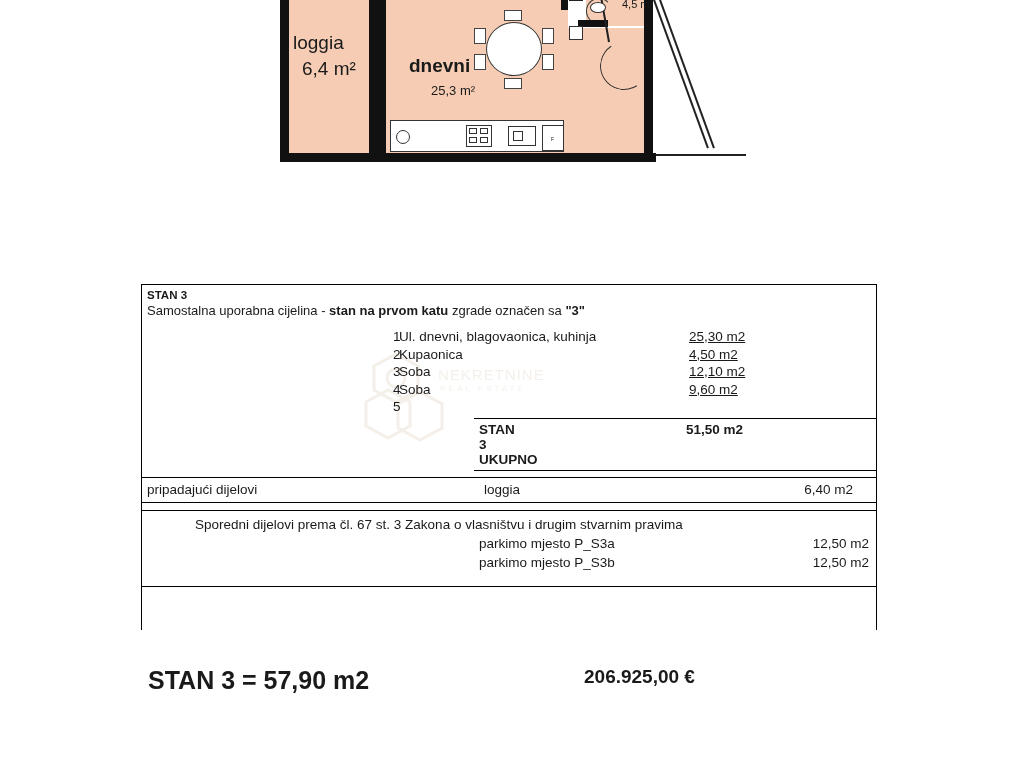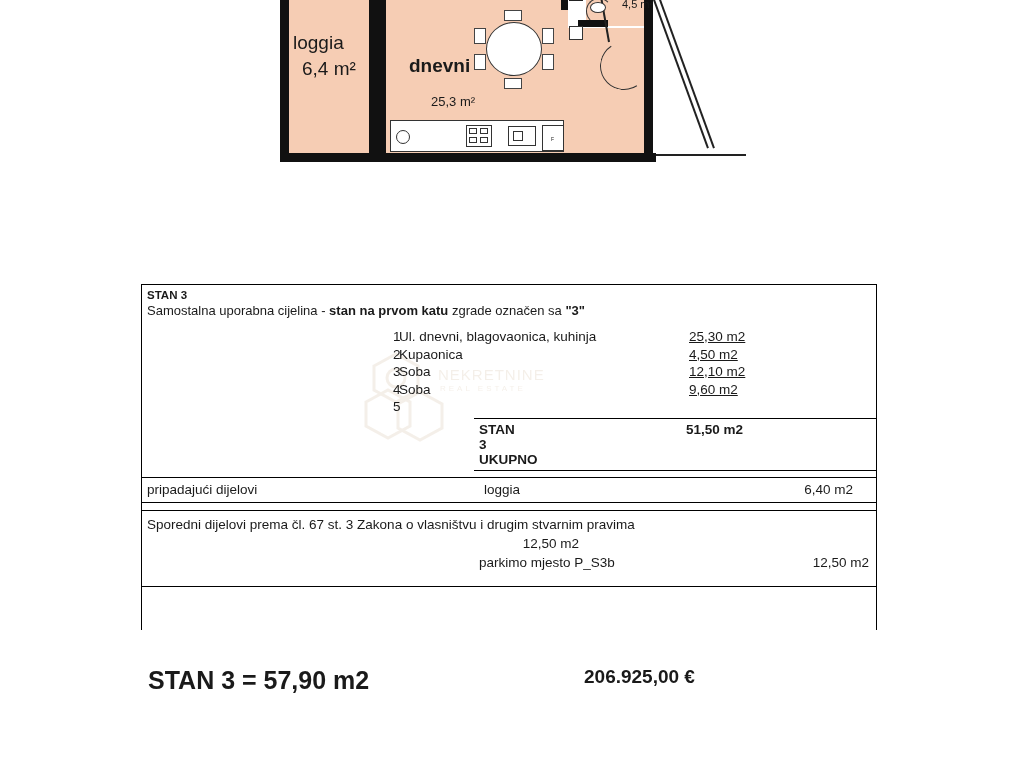--- a/index.html
+++ b/index.html
@@ -166,20 +166,21 @@
   .pp-row .pmid {
     width: 290px;
   }
   .pp-row .parea {
     width: 100px;
     text-align: center;
   }
   .sec-title {
     font-size: 13.5px;
     padding: 6px 0 2px 6px;
+    margin-left: 48px;
   }
   .park-row {
     display: flex;
     align-items: baseline;
     font-size: 13.5px;
     line-height: 19px;
   }
   .park-row .klbl {
     width: 290px;
   }
@@ -297,21 +298,21 @@
 
   <span class="lbl lbl-tiny" style="left:302px; top:62px;">DR</span>
   <div class="furn" style="left:299px; top:56px; width:14px; height:14px;"></div>
 
   <div class="thin" style="left:299px; top:30px; width:14px; height:1px;"></div>
 
   <span class="lbl lbl-area-sm" style="left:352px; top:28px;">4,5 m²</span>
   <span class="lbl lbl-loggia" style="left:23px; top:62px;">loggia</span>
   <span class="lbl lbl-loggia" style="left:32px; top:88px;">6,4 m²</span>
   <span class="lbl lbl-dnevni" style="left:139px; top:85px;">dnevni</span>
-  <span class="lbl lbl-area" style="left:161px; top:124px;">25,3 m²</span>
+  <span class="lbl lbl-area" style="left:161px; top:113px;">25,3 m²</span>
 </div>
 
 <div class="watermark">
   <svg width="230" height="110" viewBox="0 0 230 110">
     <g fill="none" stroke="#b08a5a" stroke-width="3">
       <path d="M14 34 L36 22 L58 34 L58 58 L36 70 L14 58 Z"></path>
       <circle cx="36" cy="46" r="9"></circle>
       <path d="M38 72 L60 60 L82 72 L82 96 L60 108 L38 96 Z"></path>
       <path d="M6 70 L28 58 L50 70 L50 94 L28 106 L6 94 Z"></path>
     </g>
@@ -375,20 +376,21 @@
     <span class="parea">6,40 m2</span>
   </div>
 
   <div class="rule"></div>
   <div style="height:7px;"></div>
   <div class="rule"></div>
 
   <div class="sec-title">Sporedni dijelovi prema čl. 67 st. 3 Zakona o vlasništvu i drugim stvarnim pravima</div>
   <div style="padding-left:338px;">
     <div class="park-row">
+      <span class="klbl">parkimo mjesto P_S3a</span>
       <span class="karea">12,50 m2</span>
     </div>
     <div class="park-row">
       <span class="klbl">parkimo mjesto  P_S3b</span>
       <span class="karea">12,50 m2</span>
     </div>
   </div>
   <div class="pad-bottom"></div>
   <div class="rule"></div>
 

